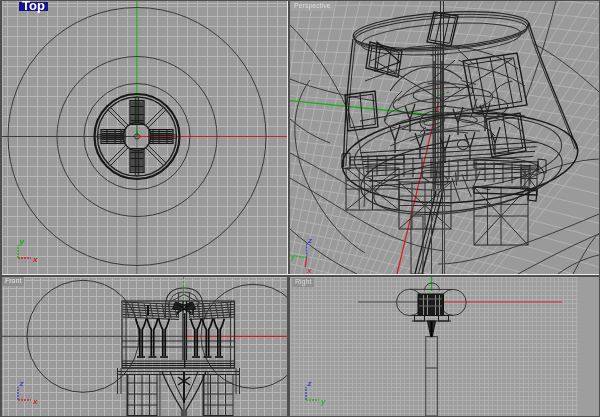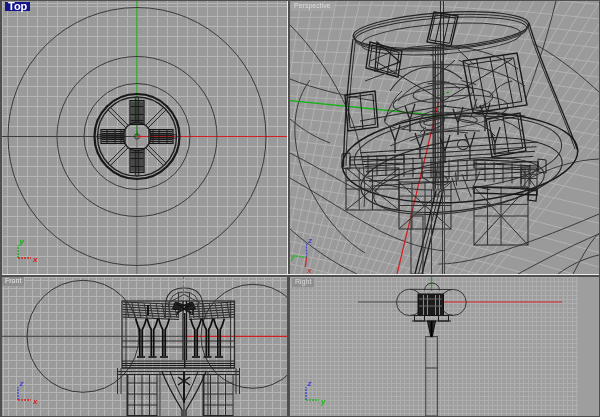--- a/index.html
+++ b/index.html
@@ -82,21 +82,21 @@
       <line x1="119.0" y1="142.0" x2="119.0" y2="129.0" stroke="#1a1a1a" stroke-width="1"></line>
       <line x1="113.0" y1="142.0" x2="113.0" y2="129.0" stroke="#1a1a1a" stroke-width="1"></line>
       <line x1="105.0" y1="142.0" x2="105.0" y2="129.0" stroke="#1a1a1a" stroke-width="1"></line>
       <line x1="135.0" y1="135.5" x2="140.0" y2="135.5" stroke="#d42020" stroke-width="1.4"></line>
       <line x1="135.0" y1="135.5" x2="135.0" y2="130.5" stroke="#0a8a0a" stroke-width="1.4"></line>
       <line x1="16.0" y1="257.0" x2="16.0" y2="244.0" stroke="#10b410" stroke-width="1.4" stroke-dasharray="2,1"></line>
       <line x1="16.0" y1="257.0" x2="29.0" y2="257.0" stroke="#d42020" stroke-width="1.4" stroke-dasharray="2,1"></line>
       <text x="17.5" y="242.5" fill="#10b410" font-size="8" font-weight="bold" font-style="italic" font-family="Liberation Sans, sans-serif">y</text>
       <text x="31" y="261" fill="#d42020" font-size="8" font-weight="bold" font-style="italic" font-family="Liberation Sans, sans-serif">x</text>
     </svg>
-<div class="lab" style="left:3px;top:1px;background:#14148c;color:#fff;font-weight:bold;font-size:11px;">Top</div>
+<div class="lab" style="left:17px;top:1px;background:#14148c;color:#fff;font-weight:bold;font-size:13px;">Top</div>
 </div>
 
 <div class="vp" style="left:290px;top:1px;width:309px;height:273px;">
 <svg width="309" height="273" viewBox="0 0 309 273">
       <path d="M0 -6.0 Q154.5 -13.0 309 3.3" stroke="#b2b2b2" stroke-width="1" fill="none"></path>
       <path d="M0 5.2 Q154.5 -0.1 309 17.9" stroke="#b2b2b2" stroke-width="1" fill="none"></path>
       <path d="M0 16.4 Q154.5 12.8 309 32.5" stroke="#b2b2b2" stroke-width="1" fill="none"></path>
       <path d="M0 27.6 Q154.5 25.7 309 47.1" stroke="#b2b2b2" stroke-width="1" fill="none"></path>
       <path d="M0 38.8 Q154.5 38.6 309 61.7" stroke="#b2b2b2" stroke-width="1" fill="none"></path>
       <path d="M0 50.0 Q154.5 51.5 309 76.3" stroke="#b2b2b2" stroke-width="1" fill="none"></path>

